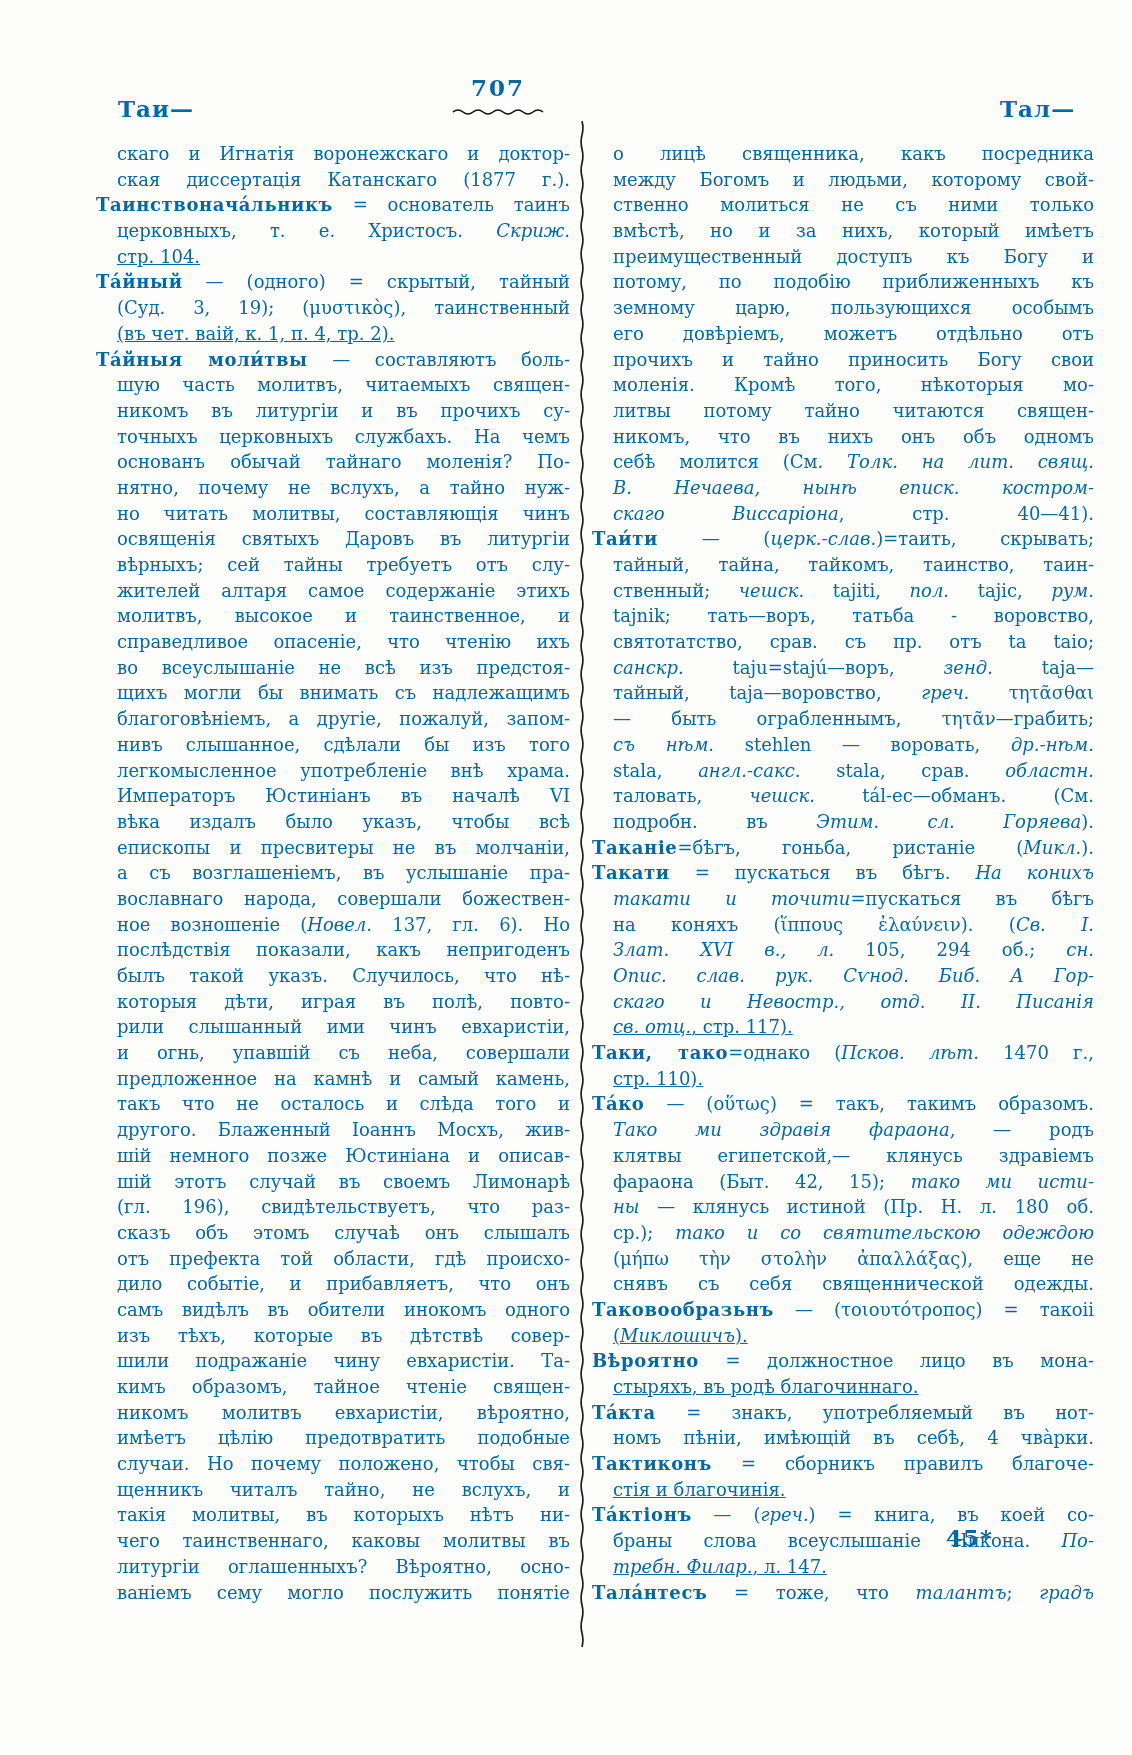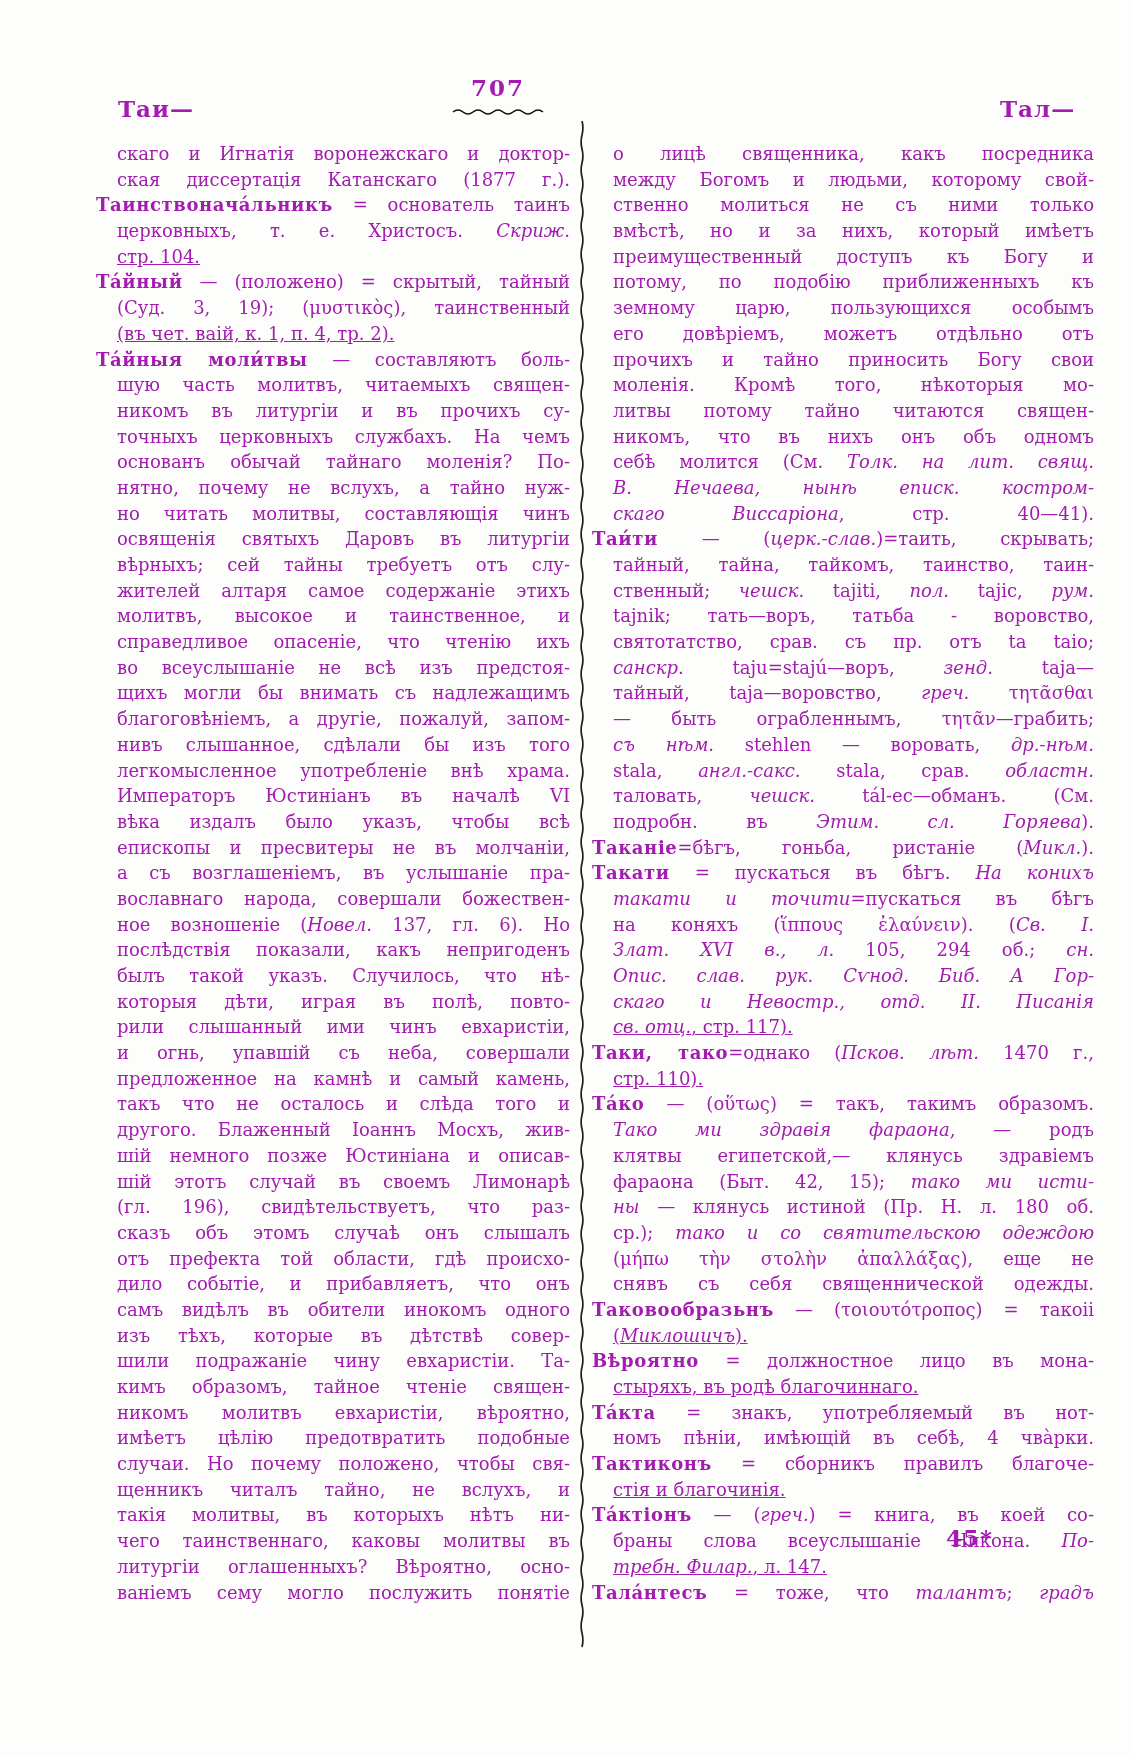--- a/index.html
+++ b/index.html
@@ -1,18 +1,18 @@
 <!DOCTYPE html>
 <html><head>
 <meta charset="utf-8">
 <style>
   html,body { margin:0; padding:0; background:#e6e3dc; }
   .page {
     position:relative; width:1132px; height:1755px;
-    background:#fdfdfb; color:#a21caf;
+    background:#fdfdfb; color:#0369a1;
     font-family:"DejaVu Serif","Liberation Serif",serif;
     overflow:hidden; margin:0 auto;
   }
   .page-number {
     position:absolute; top:74px; left:450px; width:96px;
     text-align:center; font-weight:bold; font-size:23px; letter-spacing:2px;
   }
   .number-rule { position:absolute; top:106px; left:452px; }
   .running-head {
     position:absolute; top:95px; font-weight:bold; font-size:23px; letter-spacing:1px;
@@ -55,21 +55,21 @@
   <div class="running-head head-left">Таи—</div>
   <div class="running-head head-right">Тал—</div>
 
   <div class="columns">
     <div class="col col-left" id="col-left">
         <div class="line cont"><span class="seg-n">скаго и Игнатія воронежскаго и доктор-</span></div>
         <div class="line cont"><span class="seg-n">ская диссертація Катанскаго (1877 г.).</span></div>
         <div class="line head"><span class="seg-b">Таинствонача́льникъ</span><span class="seg-n"> = основатель таинъ</span></div>
         <div class="line cont"><span class="seg-n">церковныхъ, т. е. Христосъ. </span><span class="seg-i">Скриж.</span></div>
         <div class="line cont end"><span class="seg-n">стр. 104.</span></div>
-        <div class="line head"><span class="seg-b">Та́йный</span><span class="seg-n"> — (</span><span class="seg-g">положено</span><span class="seg-n">) = скрытый, тайный</span></div>
+        <div class="line head"><span class="seg-b">Та́йный</span><span class="seg-n"> — (</span><span class="seg-g">одного</span><span class="seg-n">) = скрытый, тайный</span></div>
         <div class="line cont"><span class="seg-n">(Суд. 3, 19); (</span><span class="seg-g">μυστικὸς</span><span class="seg-n">), таинственный</span></div>
         <div class="line cont end"><span class="seg-n">(въ чет. ваій, к. 1, п. 4, тр. 2).</span></div>
         <div class="line head"><span class="seg-b">Та́йныя моли́твы</span><span class="seg-n"> — составляютъ боль-</span></div>
         <div class="line cont"><span class="seg-n">шую часть молитвъ, читаемыхъ священ-</span></div>
         <div class="line cont"><span class="seg-n">никомъ въ литургіи и въ прочихъ су-</span></div>
         <div class="line cont"><span class="seg-n">точныхъ церковныхъ службахъ. На чемъ</span></div>
         <div class="line cont"><span class="seg-n">основанъ обычай тайнаго моленія? По-</span></div>
         <div class="line cont"><span class="seg-n">нятно, почему не вслухъ, а тайно нуж-</span></div>
         <div class="line cont"><span class="seg-n">но читать молитвы, составляющія чинъ</span></div>
         <div class="line cont"><span class="seg-n">освященія святыхъ Даровъ въ литургіи</span></div>

